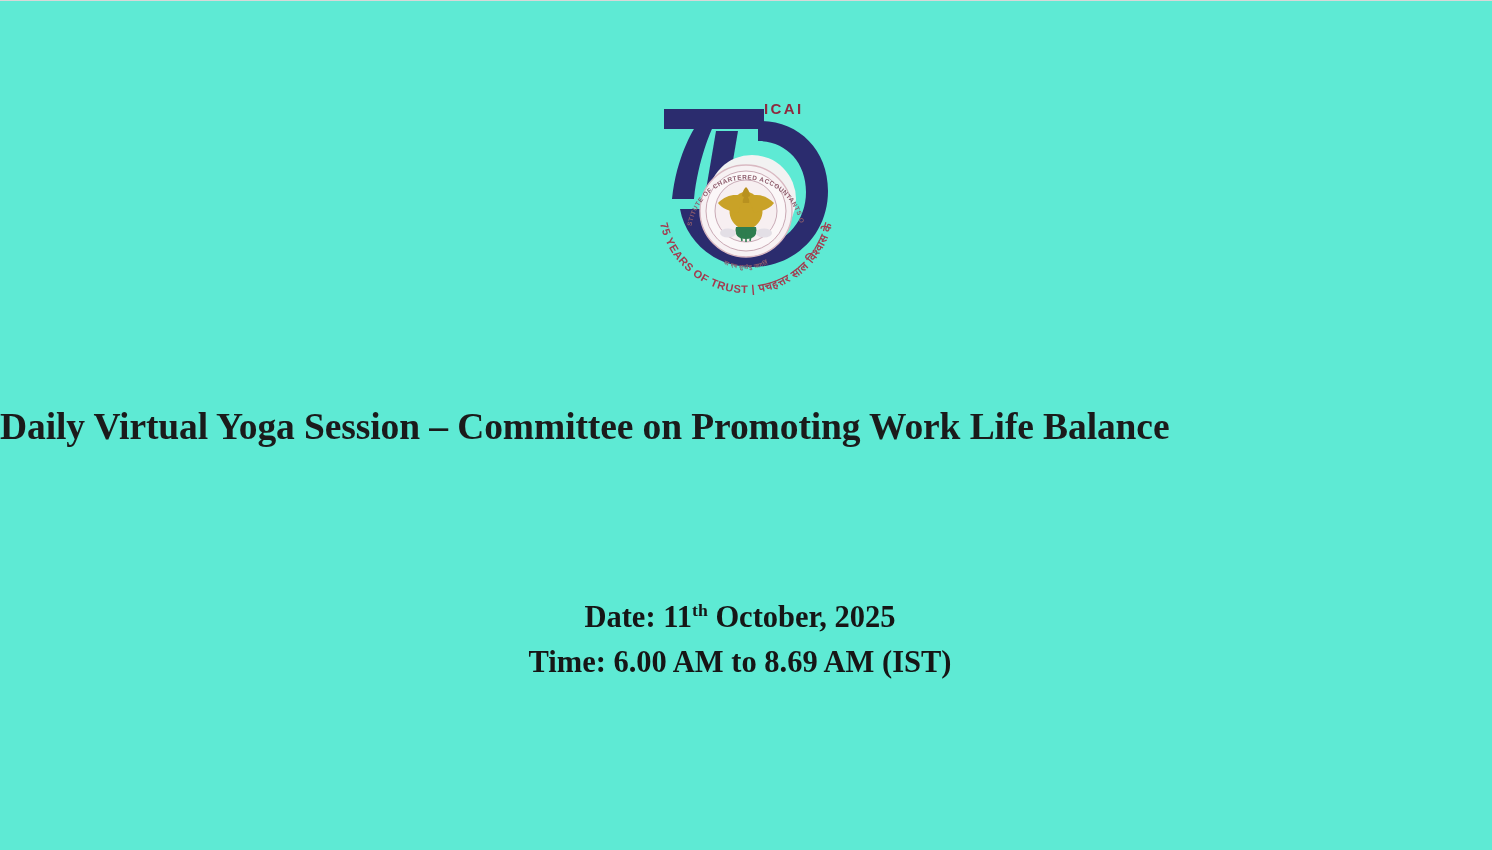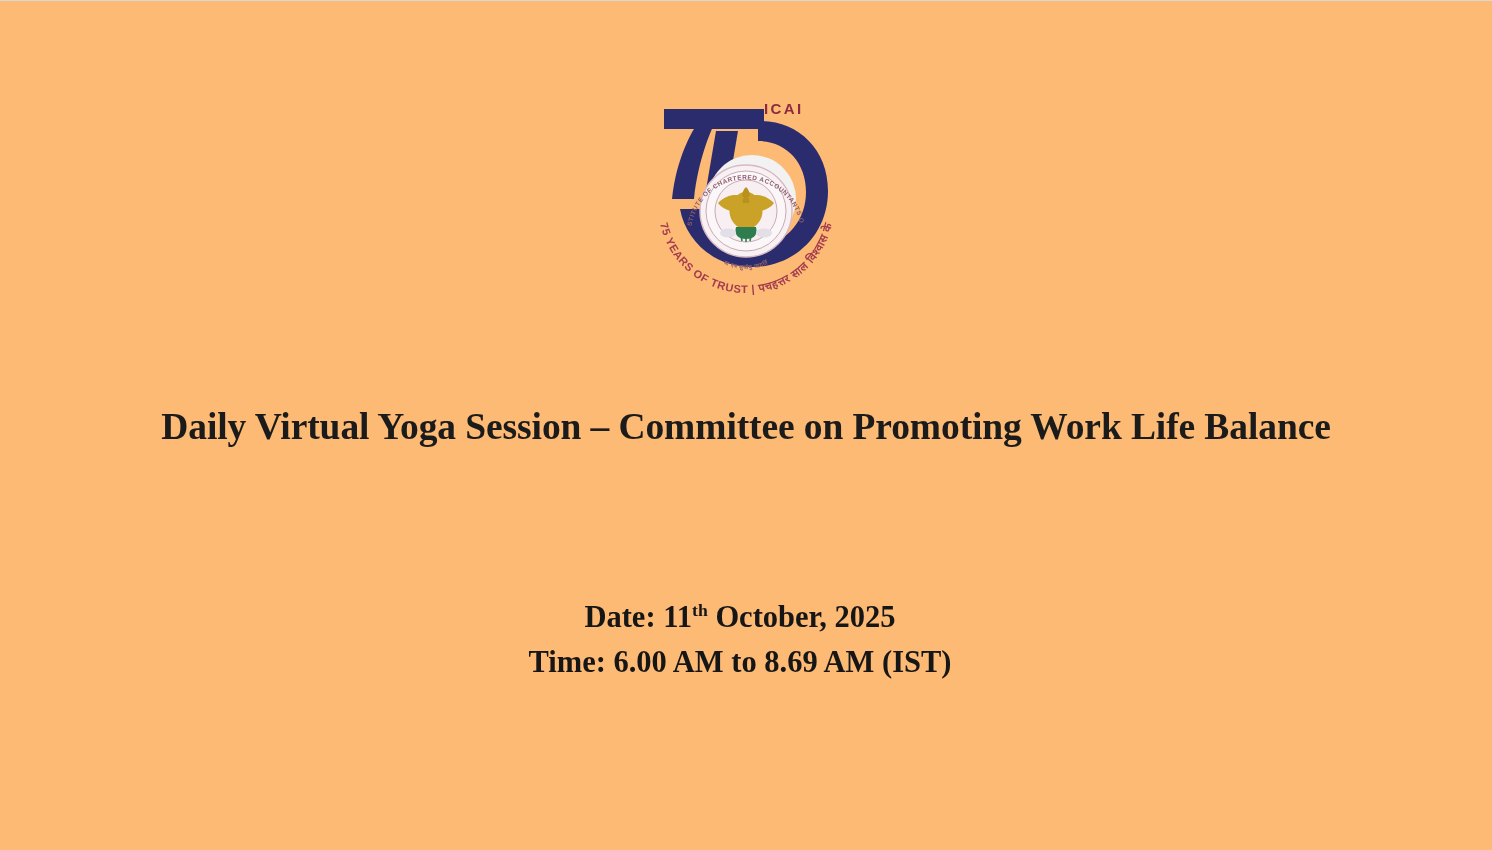--- a/index.html
+++ b/index.html
@@ -11,21 +11,21 @@
     width: 1492px;
     height: 850px;
     background: #f2f2f2;
     font-family: "Liberation Serif", "DejaVu Serif", serif;
     overflow: hidden;
   }
   .slide {
     position: relative;
     width: 1492px;
     height: 850px;
-    background: #fdba74;
+    background: #5eead4;
     box-sizing: border-box;
     border-top: 1px solid #d8d8d8;
   }
 
   
   .logo-wrap {
     position: absolute;
     left: 0;
     right: 0;
     top: 86px;
@@ -42,21 +42,20 @@
     width: 208px;
     height: 212px;
   }
 
   
   .title {
     position: absolute;
     left: 0;
     right: 0;
     top: 404px;
-    text-align: center;
     font-size: 37.5px;
     font-weight: bold;
     color: #1b1b1b;
     letter-spacing: -0.1px;
     white-space: nowrap;
     line-height: 1.16;
   }
 
   
   .datetime {

